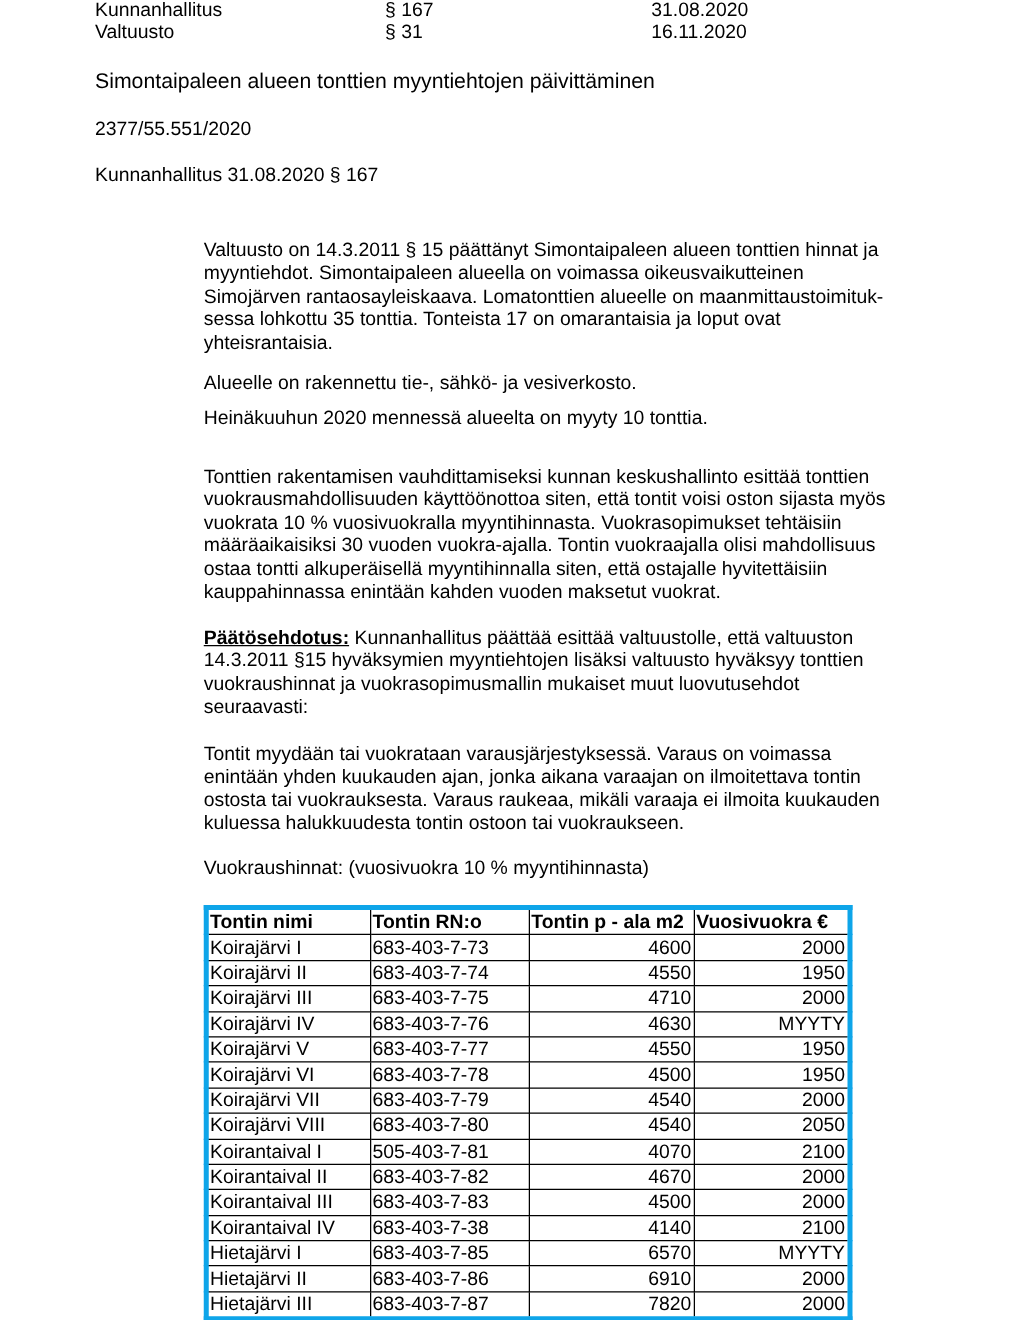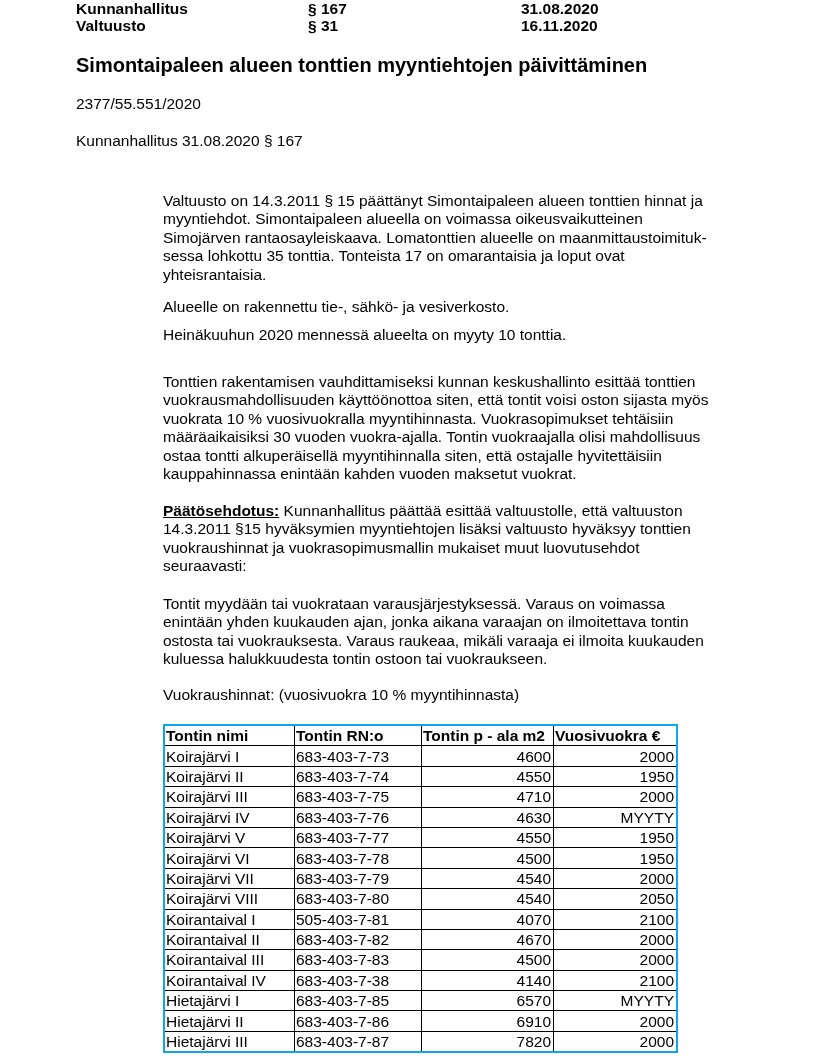--- a/index.html
+++ b/index.html
@@ -2,38 +2,38 @@
 <html><head>
 <meta charset="utf-8">
 <style>
   html, body { margin: 0; padding: 0; background: #ffffff; }
   body {
     width: 816px; height: 1056px; overflow: hidden; position: relative;
     font-family: "Liberation Sans", sans-serif; color: #000; font-size: 15.5px;
   }
   .abs { position: absolute; }
   .hdr-row { position: absolute; left: 76px; width: 540px; height: 18px; line-height: 18px; }
-  .hdr-row span { position: absolute; top: 0; font-weight: bold; }
+  .hdr-row span { position: absolute; top: 0; }
   .hdr-body { left: 0; }
   .hdr-para { left: 232px; }
   .hdr-date { left: 445px; text-align: right; }
-  .title { left: 76px; top: 54px; font-weight: bold; font-size: 20px; line-height: 22px; }
+  .title { left: 76px; top: 54px; font-weight: normal; font-size: 17px; line-height: 22px; }
   .diary { left: 76px; top: 94px; line-height: 20px; }
   .meeting { left: 76px; top: 131px; line-height: 20px; }
   .body { position: absolute; left: 163px; width: 580px; line-height: 18.4px; }
   .bold-u { font-weight: bold; text-decoration: underline; }
   table.plots {
     position: absolute; left: 163px; top: 724px; border-collapse: collapse;
     font-size: 15.5px;
   }
   table.plots td, table.plots th {
     border: 1px solid #000; padding: 0 2px 0 1px; height: 19.4px; line-height: 19px;
     white-space: nowrap;
   }
-  table.plots { border: 2px solid #0ea5e9; }
+  table.plots { border: 4px solid #0ea5e9; }
   table.plots th { font-weight: bold; text-align: left; }
   table.plots td.num { text-align: right; }
   .c1 { width: 126px; } .c2 { width: 123px; } .c3 { width: 128px; } .c4 { width: 119px; }
 </style>
 </head>
 <body>
 
 <div class="hdr-row" style="top:0px;">
   <span class="hdr-body">Kunnanhallitus</span>
   <span class="hdr-para">§ 167</span>

